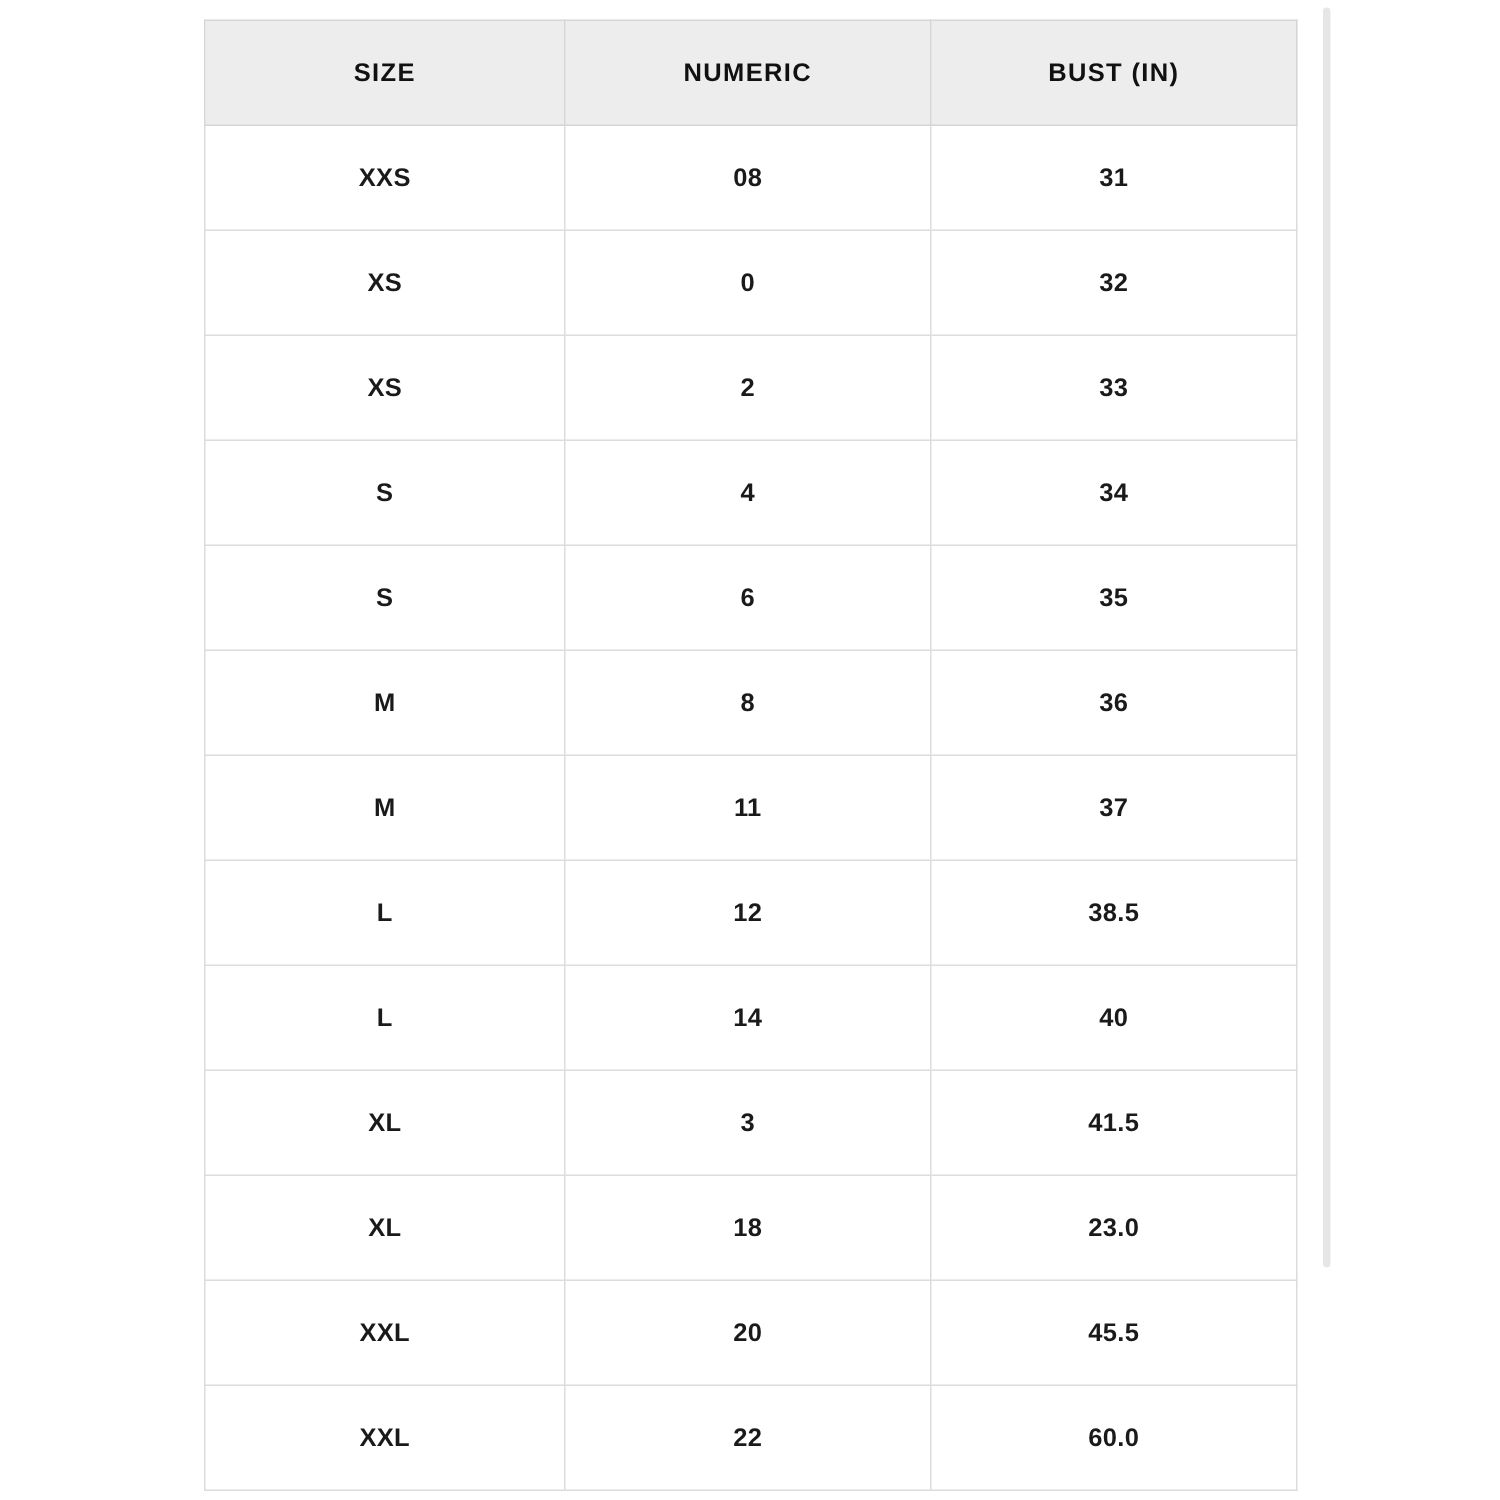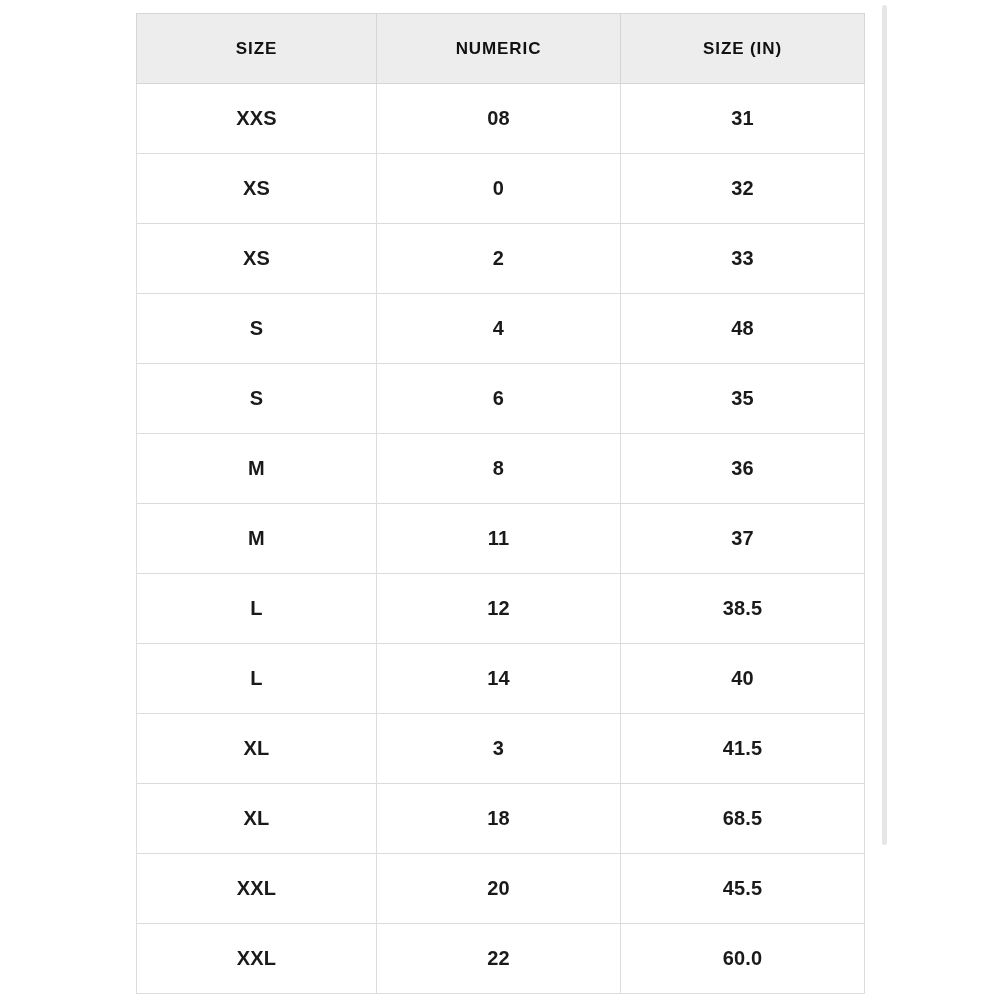--- a/index.html
+++ b/index.html
@@ -58,21 +58,21 @@
     background: #ededed;
     border-color: #d6d6d6;
     font-size: 17px;
     font-weight: bold;
     letter-spacing: 0.9px;
     color: #111111;
   }
 
   table.size-table tbody td {
     background: #ffffff;
-    font-size: 20px;
+    font-size: 17px;
     font-weight: bold;
     letter-spacing: 0.2px;
     color: #1a1a1a;
   }
 
   
   .scrollbar-track {
     position: absolute;
     left: 880px;
     top: 0px;
@@ -99,21 +99,21 @@
     <table class="size-table">
       <colgroup>
         <col class="col-size">
         <col class="col-numeric">
         <col class="col-bust">
       </colgroup>
       <thead>
         <tr>
           <th>SIZE</th>
           <th>NUMERIC</th>
-          <th>SIZE (IN)</th>
+          <th>BUST (IN)</th>
         </tr>
       </thead>
       <tbody>
         <tr>
           <td>XXS</td>
           <td>08</td>
           <td>31</td>
         </tr>
         <tr>
           <td>XS</td>
@@ -121,21 +121,21 @@
           <td>32</td>
         </tr>
         <tr>
           <td>XS</td>
           <td>2</td>
           <td>33</td>
         </tr>
         <tr>
           <td>S</td>
           <td>4</td>
-          <td>48</td>
+          <td>34</td>
         </tr>
         <tr>
           <td>S</td>
           <td>6</td>
           <td>35</td>
         </tr>
         <tr>
           <td>M</td>
           <td>8</td>
           <td>36</td>
@@ -156,21 +156,21 @@
           <td>40</td>
         </tr>
         <tr>
           <td>XL</td>
           <td>3</td>
           <td>41.5</td>
         </tr>
         <tr>
           <td>XL</td>
           <td>18</td>
-          <td>68.5</td>
+          <td>23.0</td>
         </tr>
         <tr>
           <td>XXL</td>
           <td>20</td>
           <td>45.5</td>
         </tr>
         <tr>
           <td>XXL</td>
           <td>22</td>
           <td>60.0</td>

